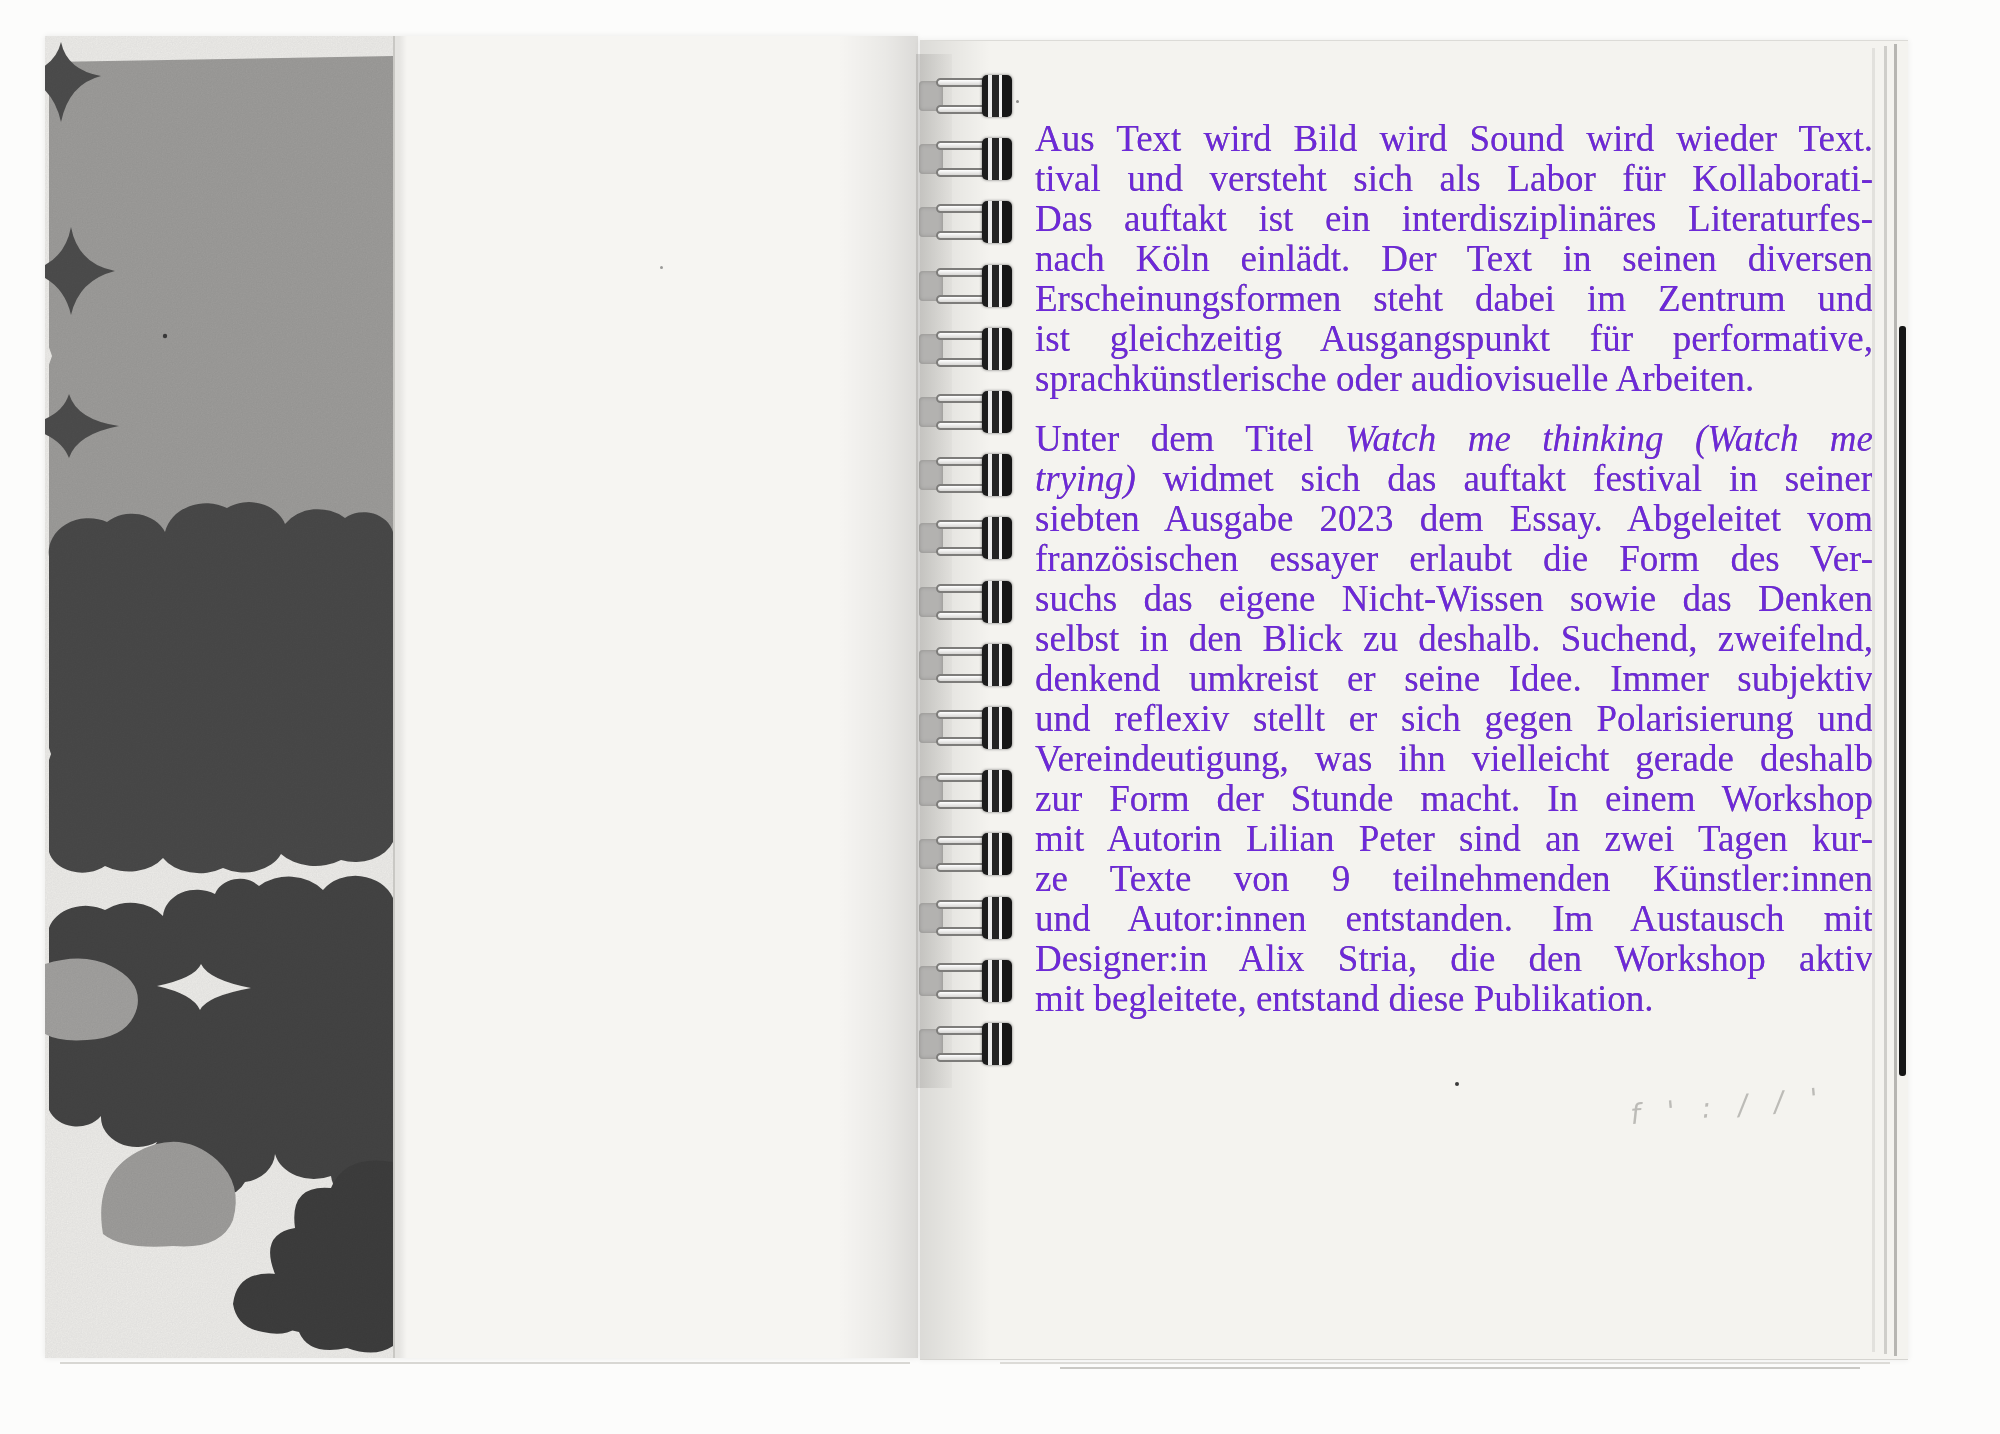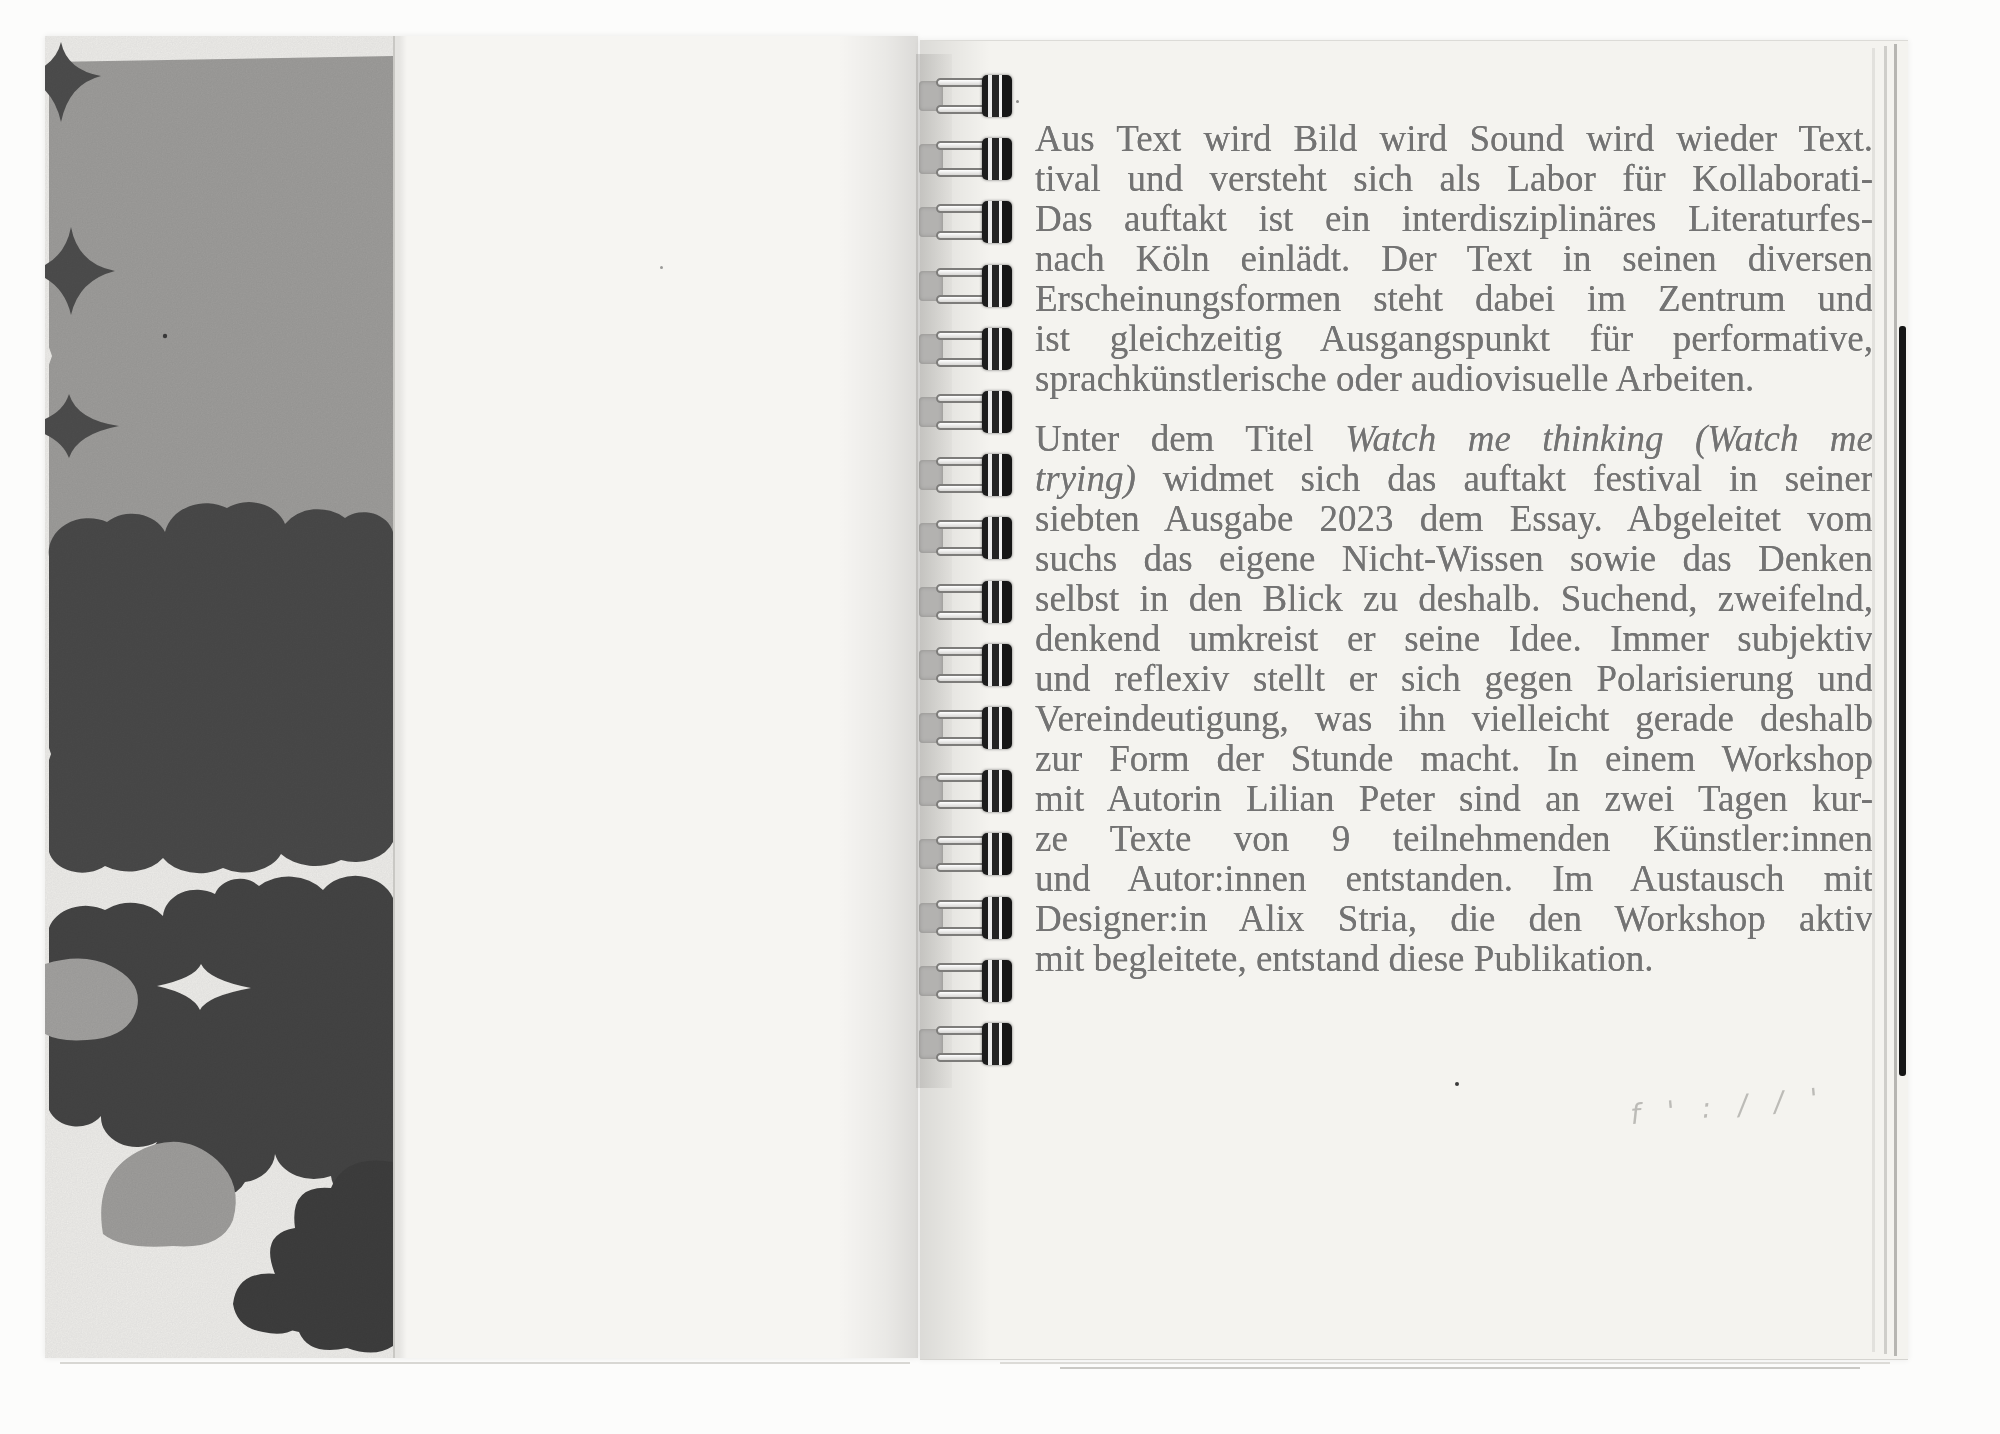--- a/index.html
+++ b/index.html
@@ -57,21 +57,21 @@
   .loop .w1 { top:4px; } .loop .w2 { bottom:4px; }
   .loop .knot {
     position:absolute; left:66px; top:1px; width:30px; height:42px; border-radius:5px;
     background:linear-gradient(90deg,#1c1c1c 0 6px,#ececec 6px 10px,#242424 10px 17px,#f2f2f2 17px 20px,#161616 20px 30px);
     box-shadow:0 0 3px rgba(0,0,0,.55);
   }
 
   
   .textblock {
     position:absolute; left:115px; top:78px; width:838px;
-    font-size:37px; line-height:40px; color:#737373;
+    font-size:37px; line-height:40px; color:#6d28d9;
     text-shadow:0 0 0.5px rgba(25,25,25,.55);
   }
   .para + .para { margin-top:20px; }
   .line { text-align:justify; text-align-last:justify; white-space:normal; }
   .line.last { text-align-last:left; }
   .line em { font-style:italic; }
 
   
   .vline { position:absolute; }
   .edge1 { left:1872px; top:48px; height:1304px; width:3px; background:#e2e1dd; }
@@ -161,20 +161,21 @@
           <div class="line"><span>Das auftakt ist ein interdisziplinäres Literaturfes-</span></div>
           <div class="line"><span>nach Köln einlädt. Der Text in seinen diversen</span></div>
           <div class="line"><span>Erscheinungsformen steht dabei im Zentrum und</span></div>
           <div class="line"><span>ist gleichzeitig Ausgangspunkt für performative,</span></div>
           <div class="line last"><span>sprachkünstlerische oder audiovisuelle Arbeiten.</span></div>
         </div>
         <div class="para">
           <div class="line"><span>Unter dem Titel </span><em>Watch me thinking (Watch me</em></div>
           <div class="line"><em>trying)</em><span> widmet sich das auftakt festival in seiner</span></div>
           <div class="line"><span>siebten Ausgabe 2023 dem Essay. Abgeleitet vom</span></div>
+          <div class="line"><span>französischen essayer erlaubt die Form des Ver-</span></div>
           <div class="line"><span>suchs das eigene Nicht-Wissen sowie das Denken</span></div>
           <div class="line"><span>selbst in den Blick zu deshalb. Suchend, zweifelnd,</span></div>
           <div class="line"><span>denkend umkreist er seine Idee. Immer subjektiv</span></div>
           <div class="line"><span>und reflexiv stellt er sich gegen Polarisierung und</span></div>
           <div class="line"><span>Vereindeutigung, was ihn vielleicht gerade deshalb</span></div>
           <div class="line"><span>zur Form der Stunde macht. In einem Workshop</span></div>
           <div class="line"><span>mit Autorin Lilian Peter sind an zwei Tagen kur-</span></div>
           <div class="line"><span>ze Texte von 9 teilnehmenden Künstler:innen</span></div>
           <div class="line"><span>und Autor:innen entstanden. Im Austausch mit</span></div>
           <div class="line"><span>Designer:in Alix Stria, die den Workshop aktiv</span></div>

